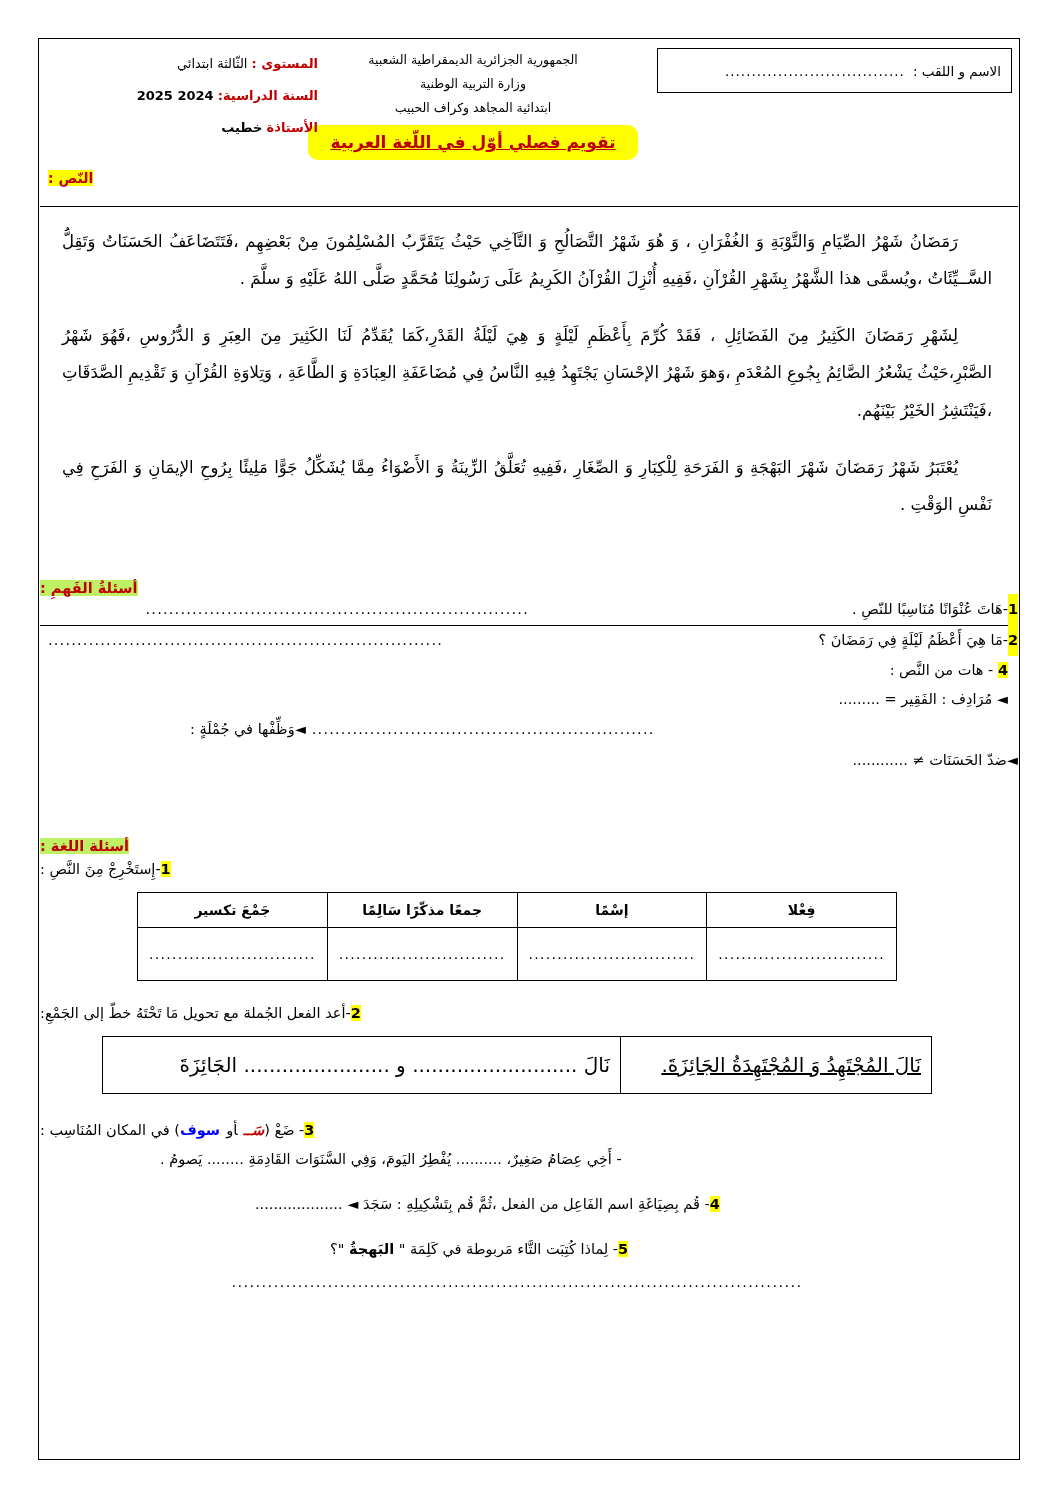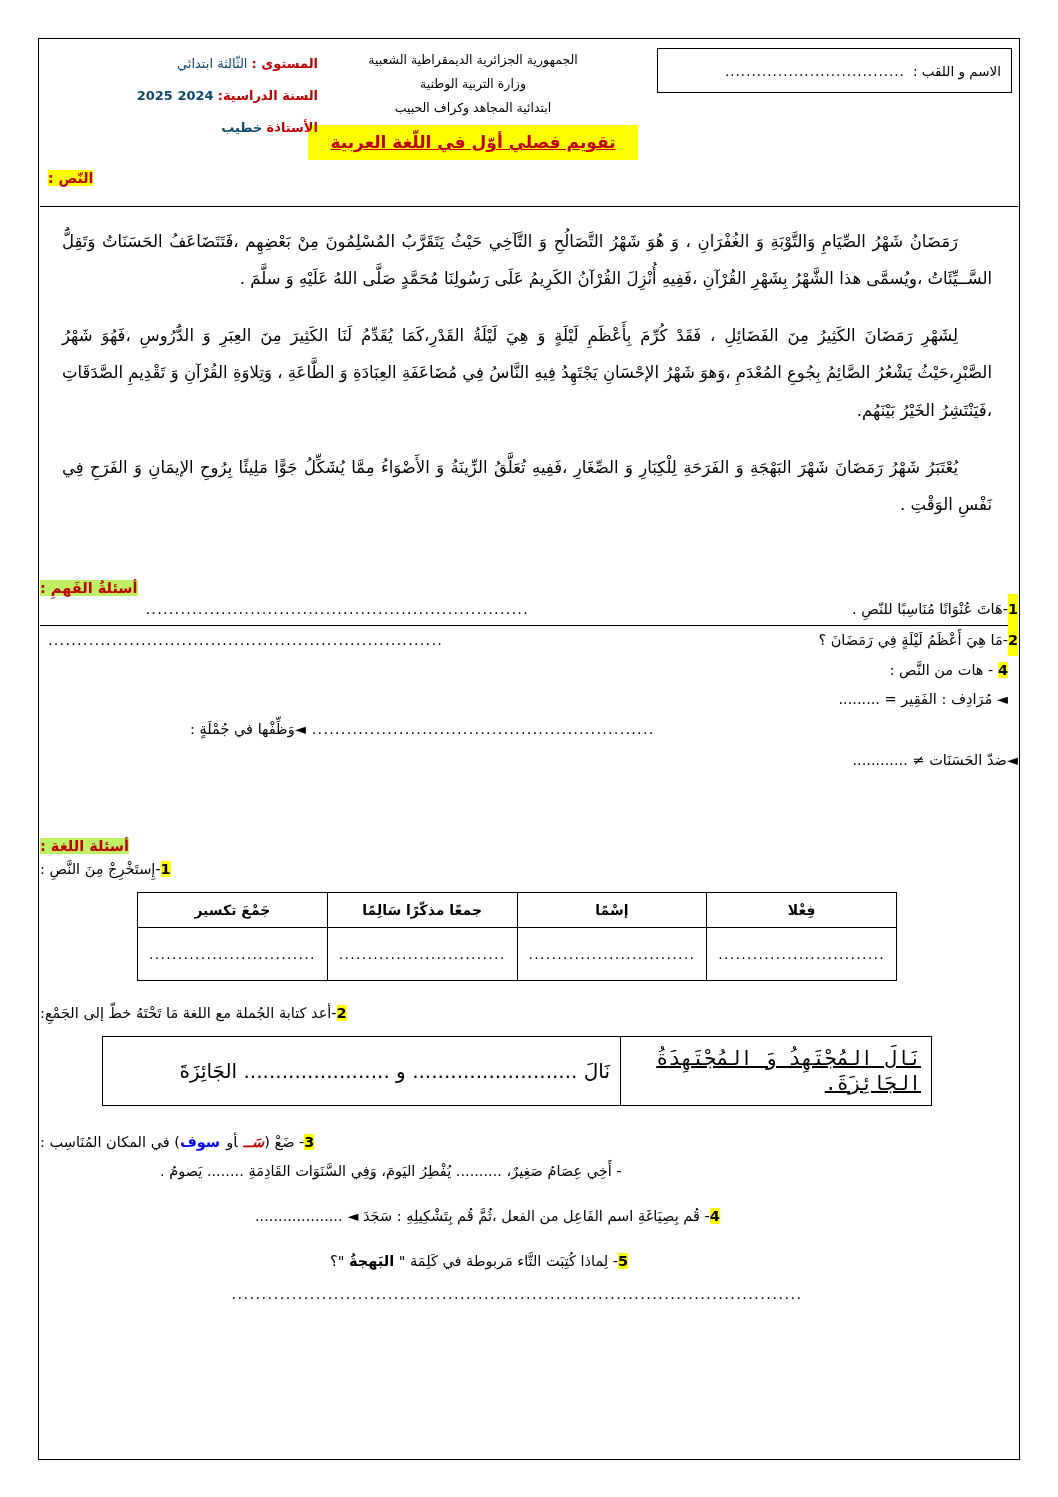--- a/index.html
+++ b/index.html
@@ -71,33 +71,34 @@
     margin-top: 6px;
     display: inline-block;
     background: #ffff00;
     color: #c00000;
     font-weight: bold;
     font-size: 17px;
     padding: 1px 22px;
     letter-spacing: 0.5px;
     font-family: "DejaVu Sans", sans-serif;
     text-decoration: underline;
+    border-radius: 10px;
   }
   .right-info {
     position: absolute;
     left: 8px;
     top: 8px;
     width: 270px;
     direction: rtl;
     text-align: right;
     font-size: 13px;
     line-height: 2.45;
   }
   .right-info .k { font-weight: bold; color: #c00000; }
-  .right-info .v { color: #0c4a6e; }
+  .right-info .v { color: #000000; }
 
   .nass-label {
     position: absolute;
     left: 8px;
     top: 130px;
     direction: rtl;
     font-size: 14px;
     font-weight: bold;
     color: #c00000;
     background: #ffff00;
@@ -197,21 +198,21 @@
     margin: 8px auto 0 auto;
     width: 830px;
   }
   table.two td {
     border: 1px solid #000;
     font-size: 20px;
     padding: 9px 10px;
     height: 38px;
     margin-left: 26px;
   }
-  td.cell-right { text-align: right; width: 290px; font-family: Liberation Mono, monospace; }
+  td.cell-right { text-align: right; width: 290px; }
   td.cell-left { text-align: right; }
   .uline { text-decoration: underline; }
 
   .blue { color: #0000ff; font-weight: bold; }
   .red { color: #c00000; font-weight: bold; font-style: italic; }
   .bold { font-weight: bold; }
 
   .line-dots-full {
     text-align: center;
     letter-spacing: 1.4px;
@@ -315,21 +316,21 @@
       <tr>
         <td class="blank">.............................</td>
         <td class="blank">.............................</td>
         <td class="blank">.............................</td>
         <td class="blank">.............................</td>
       </tr>
     </tbody>
       </table>
 
     <div class="q-line" style="text-align:left; margin-top:18px;">
-      <span class="num">2</span><span>-أعد كتابة الجُملة مع اللغة مَا تَحْتَهُ خطّ إلى الجَمْعِ:</span>
+      <span class="num">2</span><span>-أعد الفعل الجُملة مع تحويل مَا تَحْتَهُ خطّ إلى الجَمْعِ:</span>
     </div>
 
     <table class="two">
       <tbody>
           <tr>
         <td class="cell-right">
           <span class="uline">نَالَ المُجْتَهِدُ وَ المُجْتَهِدَةُ الجَائِزَةَ.</span>
         </td>
         <td class="cell-left">
           <span>نَالَ</span>

